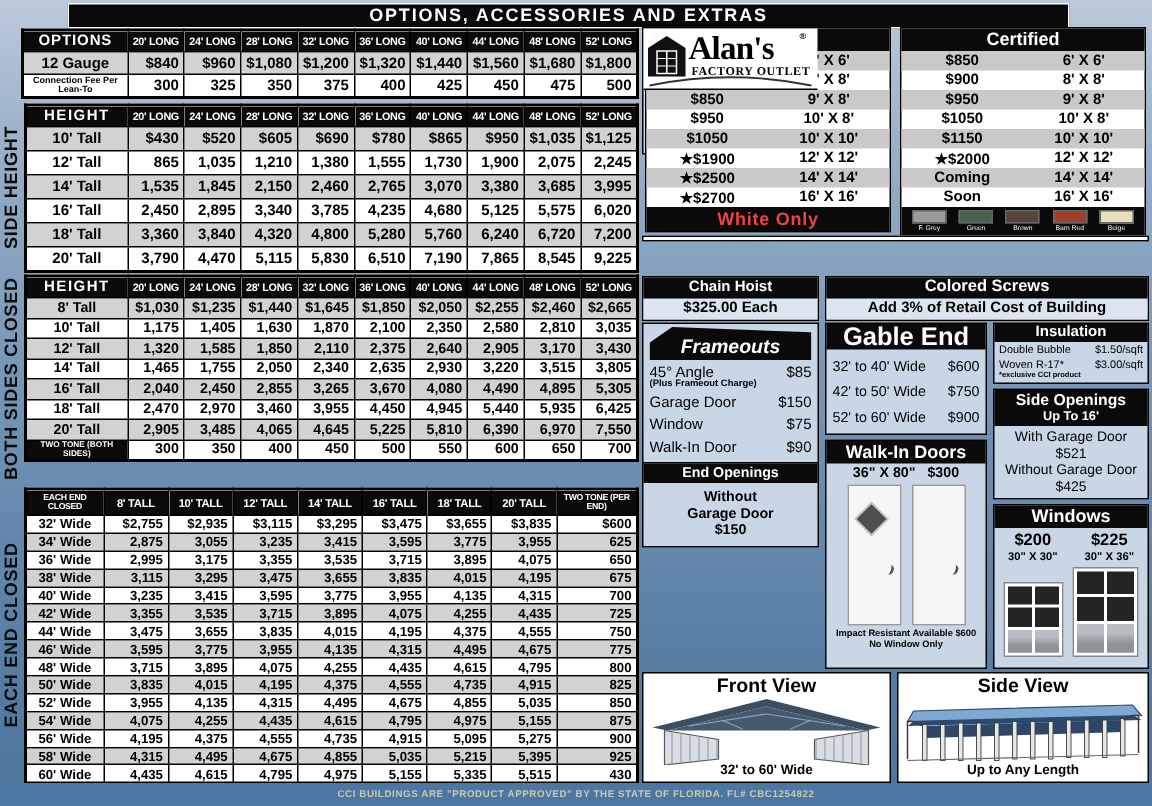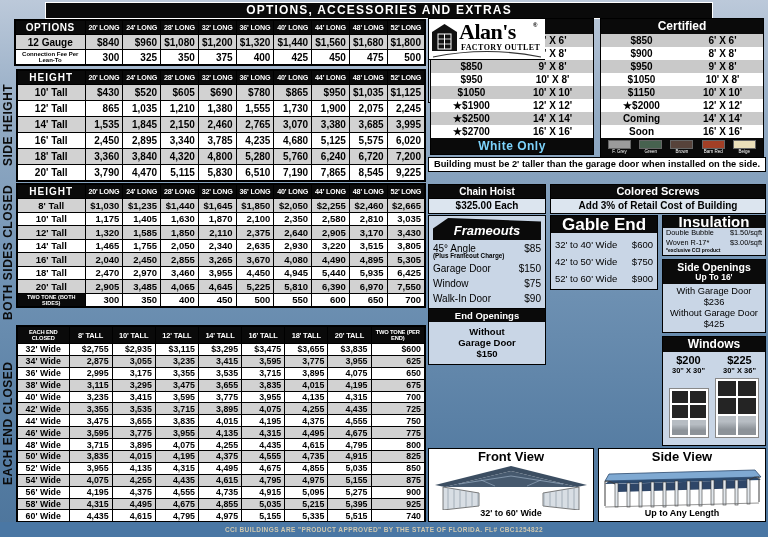--- a/index.html
+++ b/index.html
@@ -58,21 +58,21 @@
   .right-col{position:absolute;left:428px;top:18px;width:338px;height:506px;}
   .panel{position:absolute;border:1px solid #000;background:#c9d6e6;box-sizing:border-box;}
   .phead{background:#0a0a0a;color:#fff;font-weight:bold;text-align:center;}
   
   .cert{position:absolute;top:0;width:164px;background:#fff;border:1px solid #000;box-sizing:border-box;}
   #cert-left{left:2px;} #cert-right{left:172px;}
   .cert .phead{height:15px;line-height:15px;font-size:12px;}
   .cert table{border-collapse:collapse;table-layout:fixed;width:100%;}
   .cert td{border:none;height:13px;font-size:10px;font-weight:bold;text-align:center;white-space:nowrap;padding:0;}
   .cert tr:nth-child(odd) td{background:#c9c9c9;}
-  .cfoot{background:#0a0a0a;color:#7dd3fc;font-weight:bold;font-size:12px;height:16px;line-height:16px;text-align:center;letter-spacing:0.5px;}
+  .cfoot{background:#0a0a0a;color:#ef4444;font-weight:bold;font-size:12px;height:16px;line-height:16px;text-align:center;letter-spacing:0.5px;}
   .cswatches{background:#0a0a0a;height:17px;display:flex;justify-content:space-around;align-items:flex-start;padding:2px 3px 0;}
   .swatch{display:flex;flex-direction:column;align-items:center;}
   .chip{width:23px;height:9px;border:1px solid #666;box-sizing:border-box;}
   .sname{font-size:4.5px;line-height:5px;color:#fff;white-space:nowrap;}
   
   #note-box{left:0;top:139px;width:338px;background:#fff;border:1px solid #000;text-align:center;padding:1px 0;}
   .note1{font-size:9.3px;font-weight:bold;line-height:11px;}
   .note2{font-size:8px;font-weight:bold;line-height:9px;}
   
   #chain-hoist{left:0;top:166px;width:118px;}
@@ -108,21 +108,21 @@
   #walk-in{left:122px;top:275px;width:108px;height:153px;}
   #walk-in .phead{height:15px;line-height:15px;font-size:12px;}
   .wi-size{font-weight:bold;font-size:9.5px;text-align:center;line-height:14px;}
   .doors{display:flex;justify-content:center;gap:7px;}
   .door{width:34px;height:92px;background:#f6f6f6;border:1px solid #999;position:relative;}
   .door .diamond{position:absolute;left:7px;top:14px;width:14px;height:14px;background:#4e4e4e;border:1px solid #c9c9c9;transform:rotate(45deg);}
   .door .handle{position:absolute;right:4px;top:52px;width:5px;height:7px;border-right:2px solid #555;border-radius:0 4px 4px 0;transform:rotate(18deg);}
   .wi-note{font-weight:bold;font-size:6.2px;line-height:7px;text-align:center;margin-top:2px;}
   
   #insulation{left:234px;top:197px;width:104px;height:41px;padding:0 3px;}
-  #insulation .phead{height:12px;line-height:12px;font-size:15px;margin:0 -3px;}
+  #insulation .phead{height:12px;line-height:12px;font-size:10px;margin:0 -3px;}
   #insulation .item{font-size:7.3px;line-height:10px;}
   .foot-note{font-size:5px;font-weight:bold;line-height:5px;}
   
   #side-openings{left:234px;top:241px;width:104px;height:74px;}
   .so-head{background:#0a0a0a;color:#fff;text-align:center;padding:1px 0 2px;}
   .so-title{font-weight:bold;font-size:10.5px;line-height:12px;}
   .so-sub{font-weight:bold;font-size:8.5px;line-height:9px;}
   .stack{padding-top:2px;}
   .stack .item{display:block;text-align:center;font-size:9.3px;line-height:11px;}
   .stack .il,.stack .ip{display:block;}
@@ -588,21 +588,21 @@
         </tr>
         <tr>
           <td class="lbl">60' Wide</td>
           <td class="num">4,435</td>
           <td class="num">4,615</td>
           <td class="num">4,795</td>
           <td class="num">4,975</td>
           <td class="num">5,155</td>
           <td class="num">5,335</td>
           <td class="num">5,515</td>
-          <td class="num">740</td>
+          <td class="num">430</td>
         </tr>
       </tbody>
     </table>
 
   <div class="right-col">
 
     <div class="cert" id="cert-left">
       <div class="phead">Certified</div>
       <table>
           <tbody>
@@ -699,21 +699,20 @@
             <div class="sname">Barn Red</div>
           </div>
           <div class="swatch">
             <div class="chip" style="background:#eadfb9"></div>
             <div class="sname">Beige</div>
           </div>
         </div>
     </div>
 
     <div class="panel" id="note-box">
-      <div class="note1">Building must be 2' taller than the garage door when installed on the side.</div>
     </div>
 
     <div class="panel" id="chain-hoist">
       <div class="phead">Chain Hoist</div>
       <div class="pbody-line">$325.00 Each</div>
     </div>
 
     <div class="panel" id="colored-screws">
       <div class="phead">Colored Screws</div>
       <div class="pbody-line">Add 3% of Retail Cost of Building</div>
@@ -781,20 +780,38 @@
             <span class="il">42' to 50' Wide</span>
             <span class="ip">$750</span>
           </div>
           <div class="item">
             <span class="il">52' to 60' Wide</span>
             <span class="ip">$900</span>
           </div>
         </div>
     </div>
 
+    <div class="panel" id="walk-in">
+      <div class="phead">Walk-In Doors</div>
+      <div class="wi-size">
+        <span>36" X 80"</span>&nbsp;&nbsp;
+        <span>$300</span>
+      </div>
+      <div class="doors">
+        <div class="door">
+          <div class="diamond"></div>
+          <div class="handle"></div>
+        </div>
+        <div class="door">
+          <div class="handle"></div>
+        </div>
+      </div>
+      <div class="wi-note">Impact Resistant Available $600</div>
+      <div class="wi-note" style="margin-top:0">No Window Only</div>
+    </div>
 
     <div class="panel" id="insulation">
       <div class="phead">Insulation</div>
       <div>
           <div class="item">
             <span class="il">Double Bubble</span>
             <span class="ip">$1.50/sqft</span>
           </div>
           <div class="item">
             <span class="il">Woven R-17*</span>
@@ -805,21 +822,21 @@
     </div>
 
     <div class="panel" id="side-openings">
       <div class="so-head">
         <div class="so-title">Side Openings</div>
         <div class="so-sub">Up To 16'</div>
       </div>
       <div class="stack">
           <div class="item">
             <span class="il">With Garage Door</span>
-            <span class="ip">$236</span>
+            <span class="ip">$521</span>
           </div>
           <div class="item">
             <span class="il">Without Garage Door</span>
             <span class="ip">$425</span>
           </div>
         </div>
     </div>
 
     <div class="panel" id="windows">
       <div class="phead">Windows</div>

